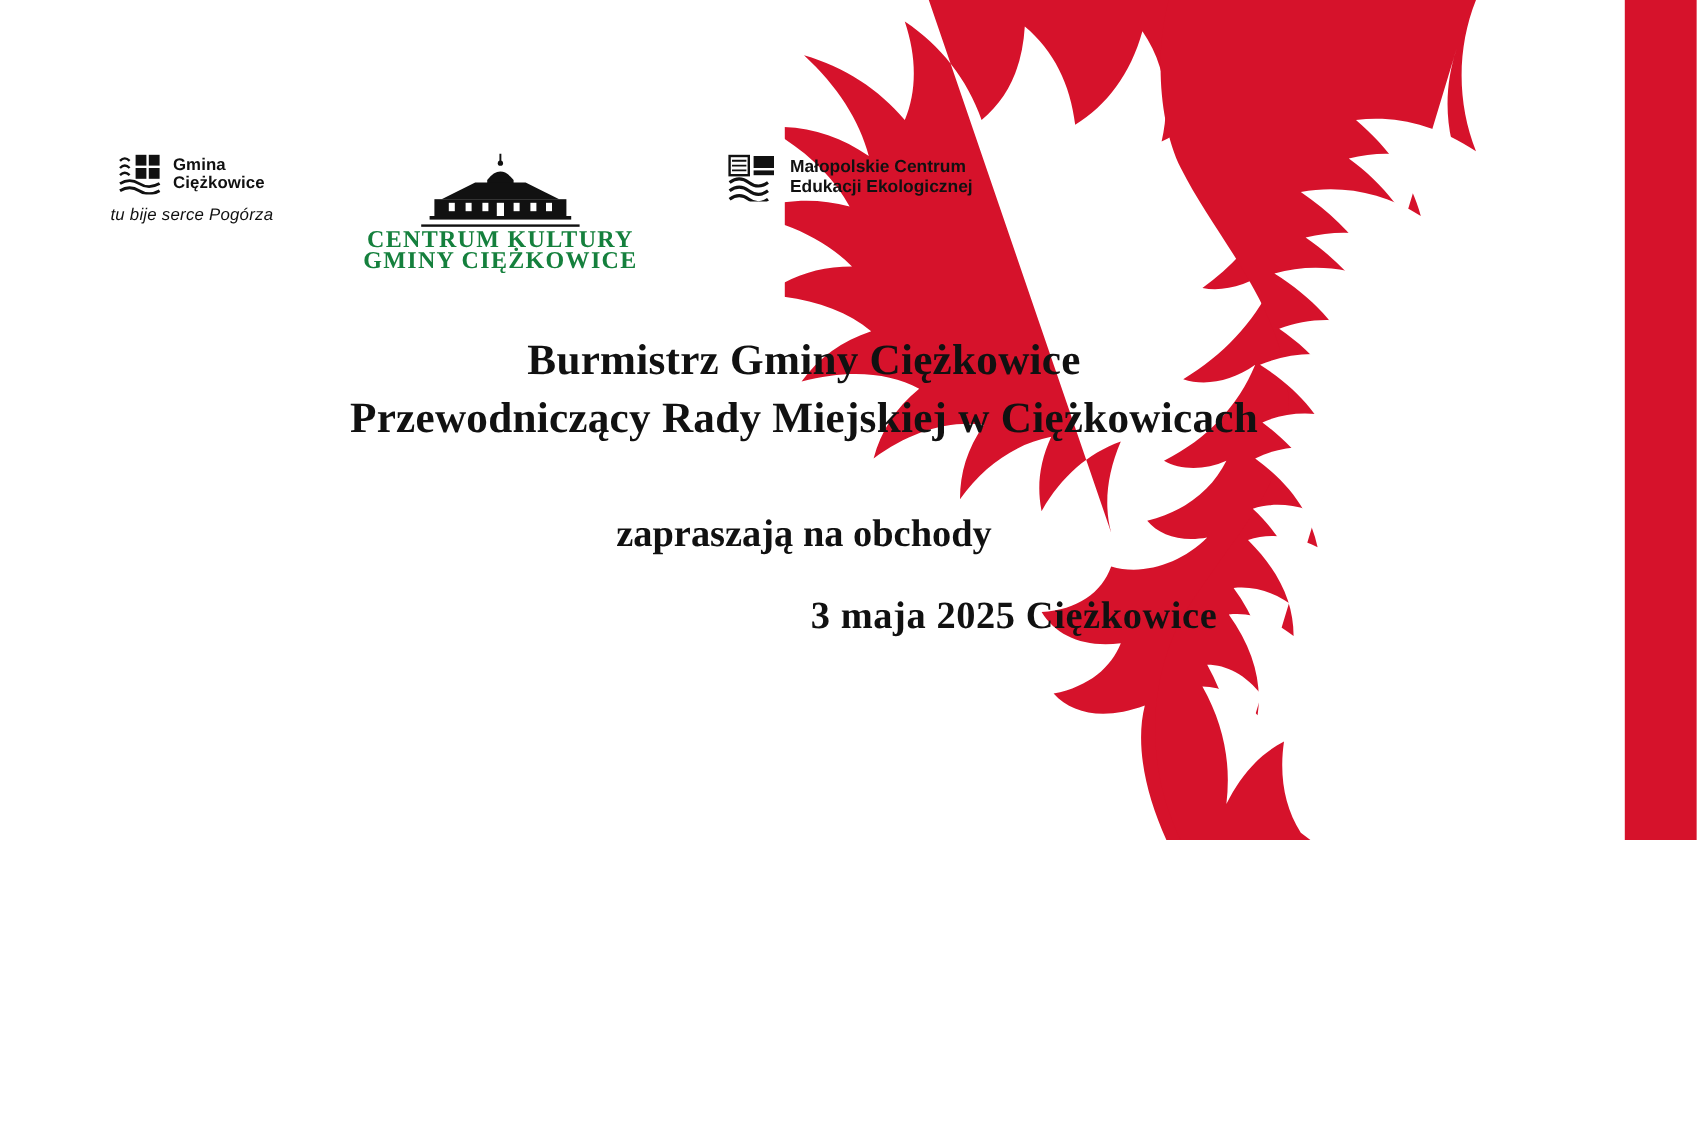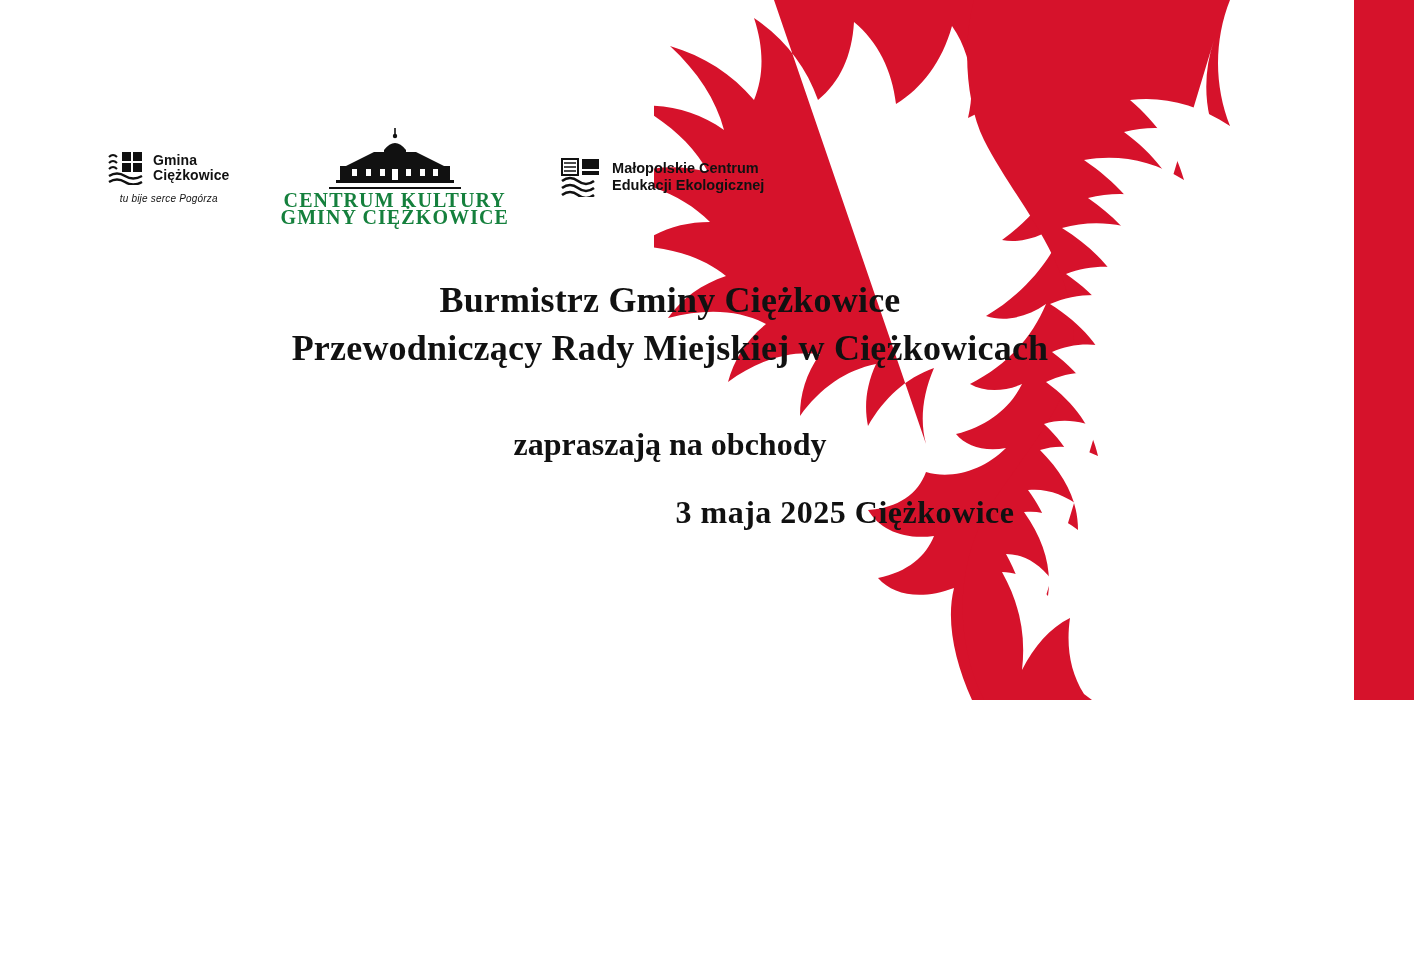--- a/index.html
+++ b/index.html
@@ -35,24 +35,24 @@
   .eagle-graphic svg {
     display: block;
     width: 100%;
     height: 100%;
   }
 
   
   .logos {
     position: absolute;
     top: 128px;
-    left: 108px;
+    left: 92px;
     display: flex;
-    align-items: center;
-    gap: 51px;
+    align-items: flex-start;
+    gap: 75px;
   }
 
   .logo-block {
     display: flex;
     flex-direction: column;
     align-items: center;
   }
 
   
   .logo-gmina {
@@ -69,21 +69,21 @@
     font-weight: bold;
     font-size: 14px;
     line-height: 15px;
     color: #111111;
     letter-spacing: .1px;
   }
   .logo-gmina-tag {
     margin-top: 8px;
     font-family: "Liberation Sans", sans-serif;
     font-style: italic;
-    font-size: 10px;
+    font-size: 14px;
     color: #111111;
     letter-spacing: .2px;
   }
 
   
   .logo-ck .bldg {
     width: 138px;
     height: 56px;
     display: block;
   }

